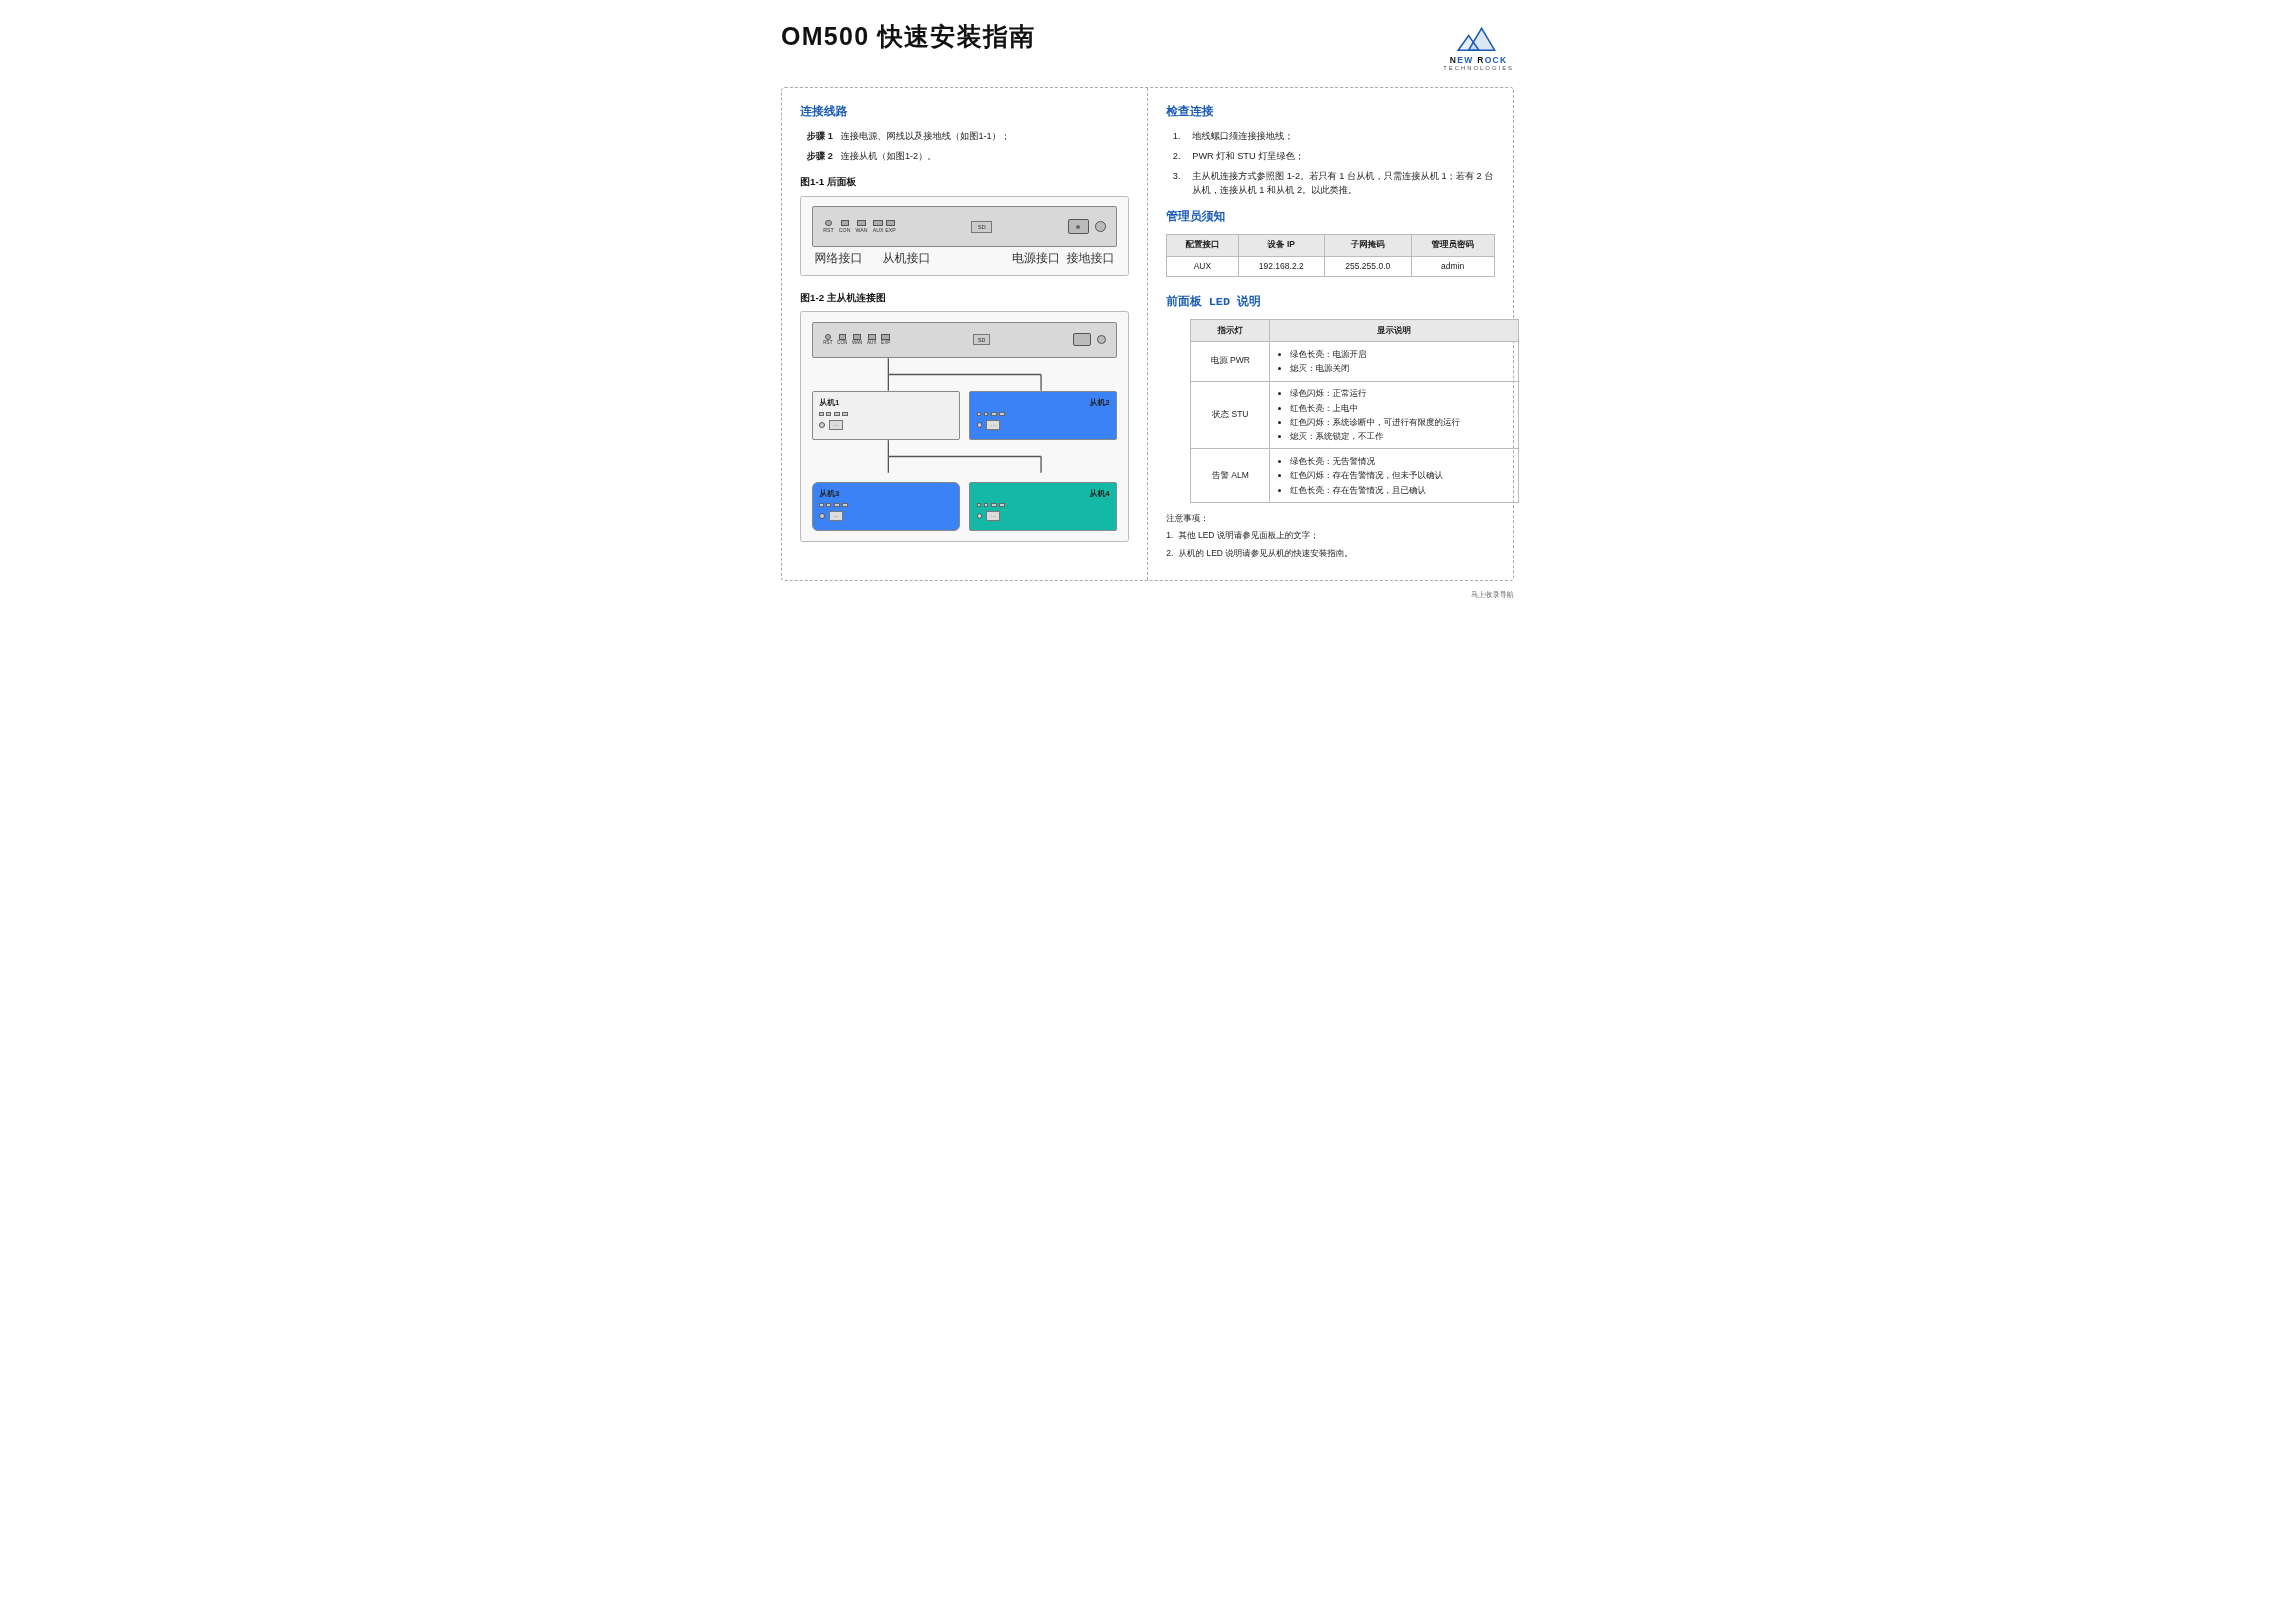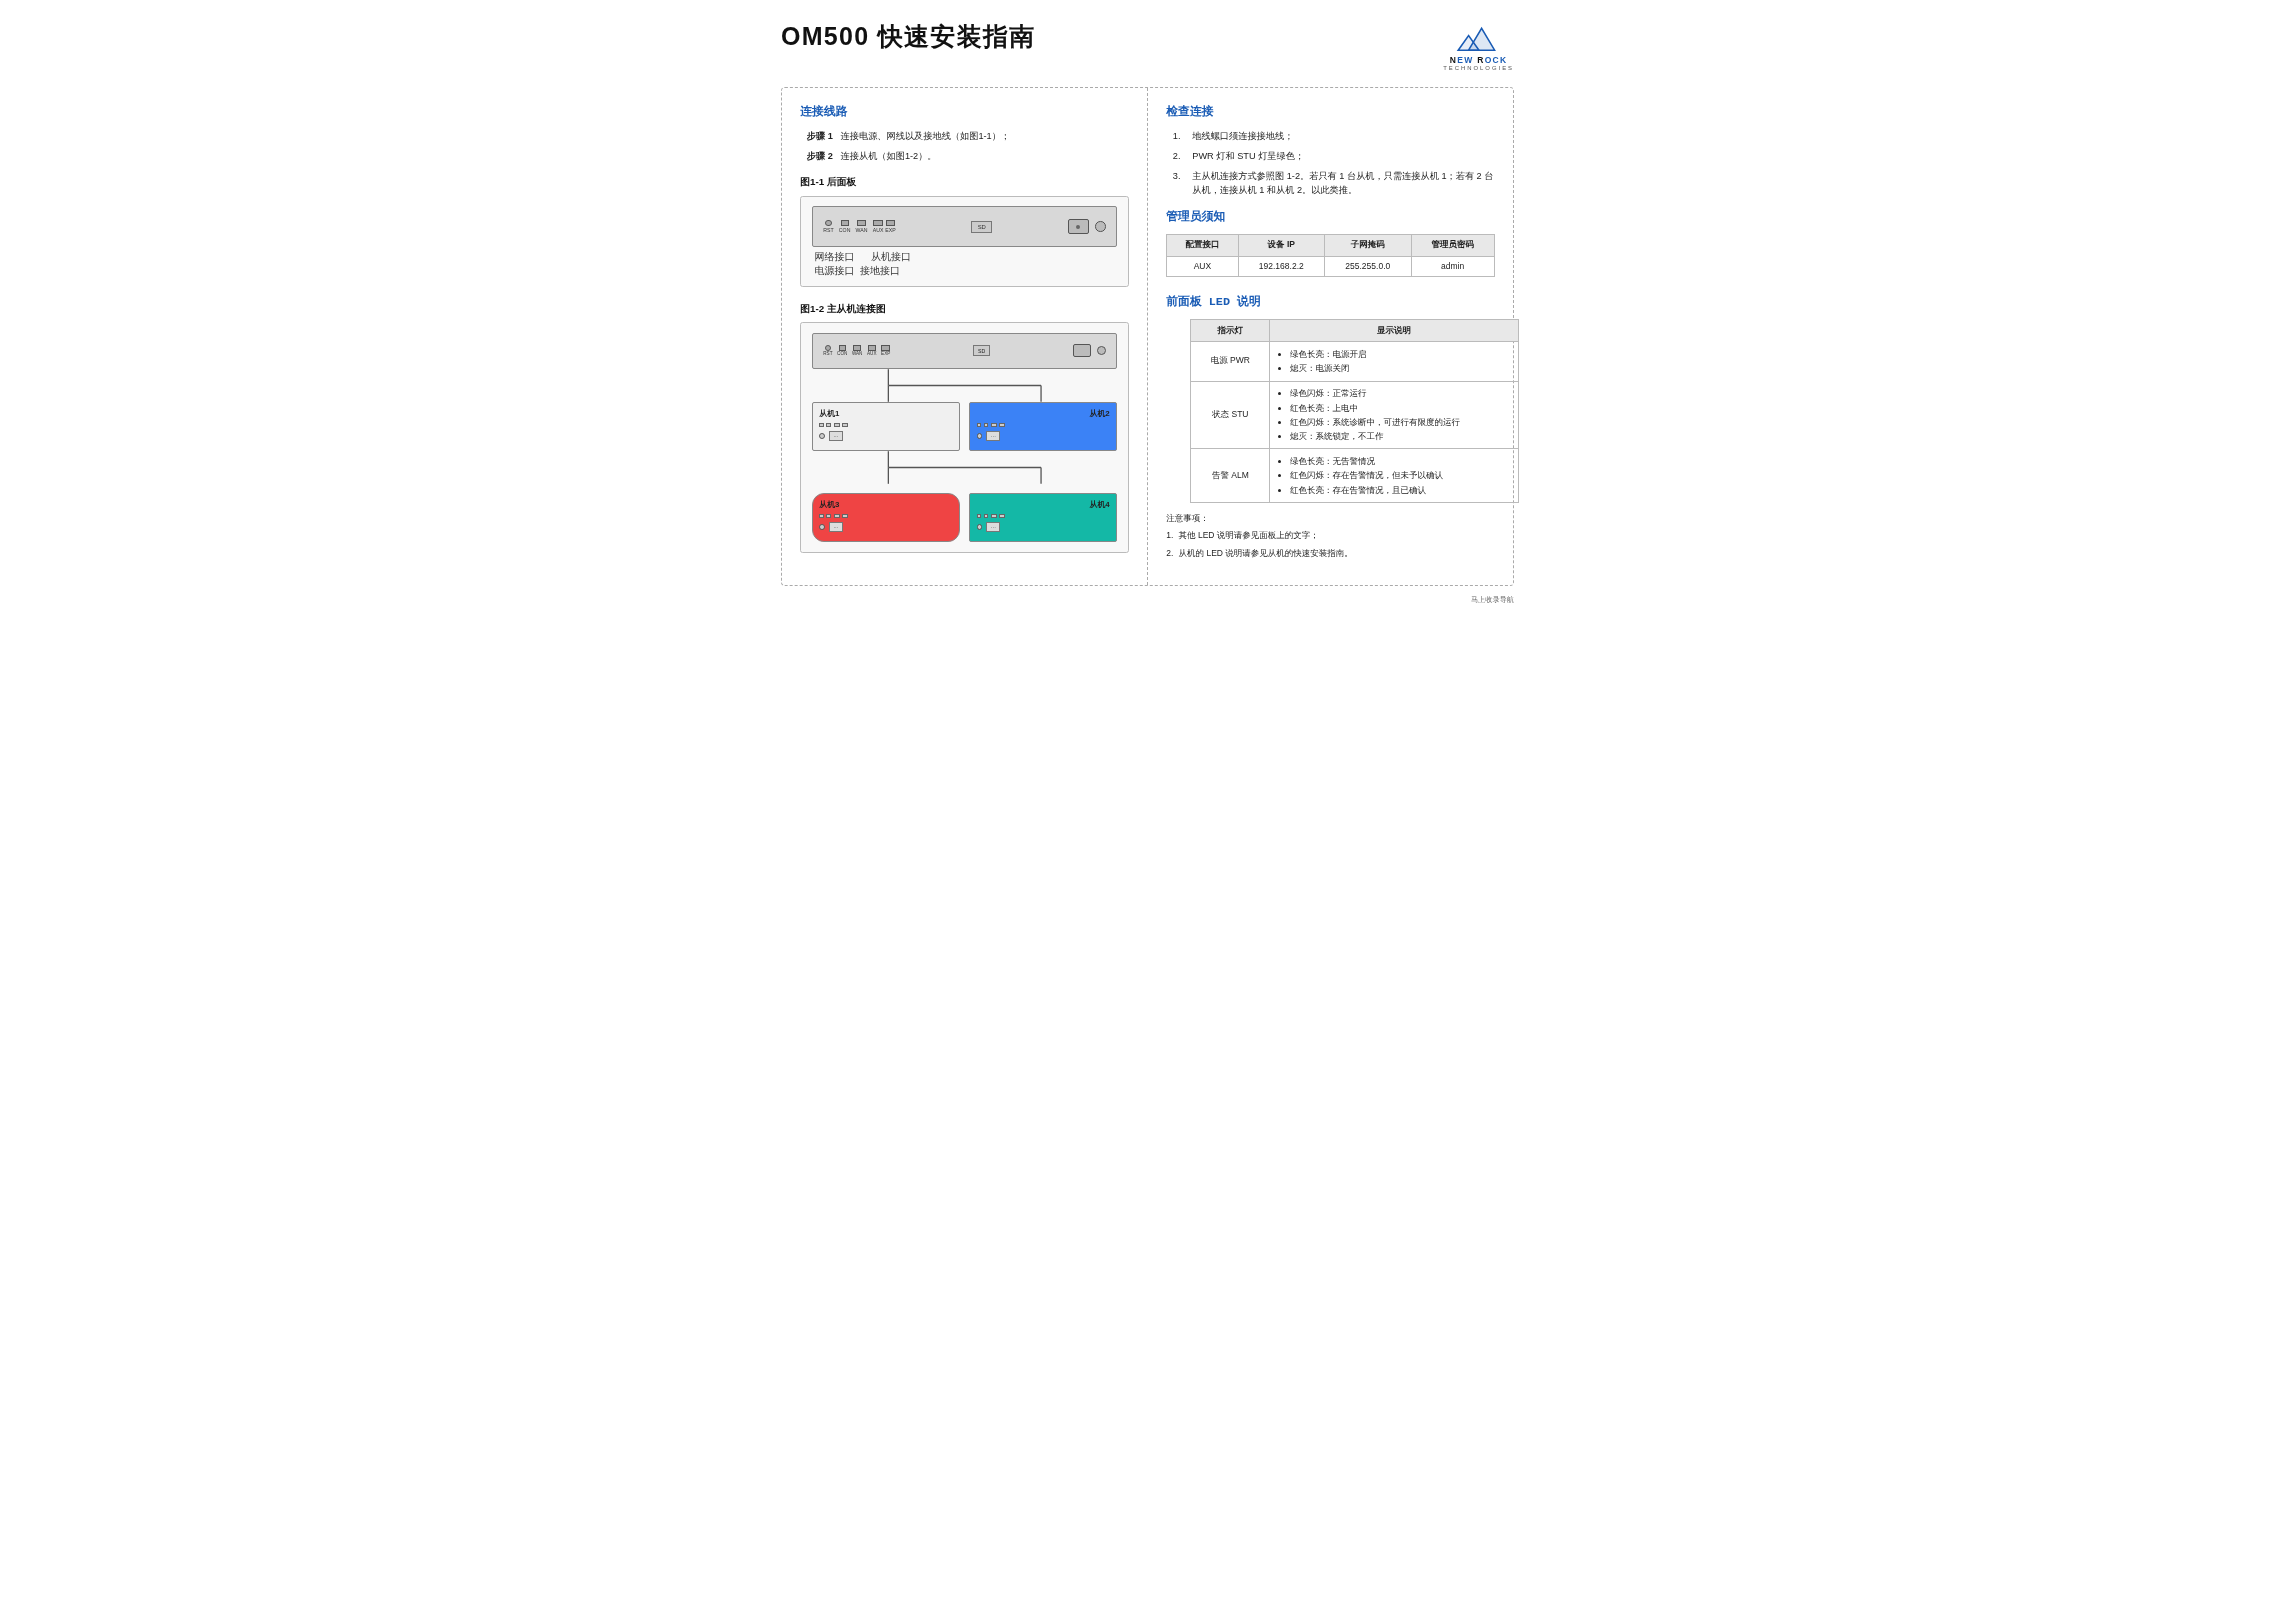--- a/index.html
+++ b/index.html
@@ -277,21 +277,21 @@
         <div style="border:0.7px solid #777;padding:2px 5.2px;background:#ccc;font-size:5.9px;color:#333;">SD</div>
 
         <div style="display:flex;align-items:center;gap:6.5px;">
           <div style="width:21px;height:14.4px;border:1.3px solid #555;border-radius:2px;background:#bbb;display:flex;align-items:center;justify-content:center;">
             <div style="width:3.9px;height:3.9px;border-radius:50%;background:#666;"></div>
           </div>
           <div style="width:10.5px;height:10.5px;border:1.3px solid #555;border-radius:50%;background:#bbb;"></div>
         </div>
       </div>
 
-      <div style="display:flex;justify-content:space-between;margin-top:3.3px;font-size:10px;color:#333;padding:0 2.6px;flex-direction:column;">
+      <div style="display:flex;justify-content:space-between;margin-top:3.3px;font-size:12px;color:#333;padding:0 2.6px;">
         <span>网络接口&nbsp;&nbsp;&nbsp;&nbsp;&nbsp;&nbsp;从机接口</span>
         <span>电源接口&nbsp;&nbsp;接地接口</span>
       </div>
     </div>
 
     <div class="section-title-black">图1-2 主从机连接图</div>
     <div class="device-box">
       <div class="ms-wrapper">
 
         <div style="background:#d8d8d8;border:1px solid #888;border-radius:2px;padding:5.2px 10.5px;display:flex;align-items:center;justify-content:space-between;height:36px;margin-bottom:0;position:relative;">
@@ -362,21 +362,21 @@
         </div>
 
         <svg width="100%" height="33" style="display:block;" viewBox="0 0 468.5 50">
           <line x1="25%" y1="0" x2="25%" y2="25" stroke="#555" stroke-width="2"></line>
           <line x1="25%" y1="25" x2="25%" y2="50" stroke="#555" stroke-width="2"></line>
           <line x1="25%" y1="25" x2="75%" y2="25" stroke="#555" stroke-width="2"></line>
           <line x1="75%" y1="25" x2="75%" y2="50" stroke="#555" stroke-width="2"></line>
         </svg>
 
         <div class="slave-grid-bottom">
-          <div style="border:1px solid #888;border-radius:12px;background:#ef4444;padding:5.2px 6.5px;position:relative;min-height:49px;">
+          <div style="border:1px solid #888;border-radius:6px;background:#3b82f6;padding:5.2px 6.5px;position:relative;min-height:49px;">
             <div style="font-size:7.9px;font-weight:bold;color:#222;margin-bottom:3.9px;">从机3</div>
             <div style="display:flex;align-items:center;gap:2.6px;">
               <div style="width:4.6px;height:4.6px;border:0.7px solid #666;background:#ccc;"></div>
               <div style="width:4.6px;height:4.6px;border:0.7px solid #666;background:#ccc;"></div>
               <div style="width:5.9px;height:4.6px;border:0.7px solid #666;background:#ccc;"></div>
               <div style="width:5.9px;height:4.6px;border:0.7px solid #666;background:#ccc;"></div>
             </div>
             <div style="margin-top:3.9px;display:flex;align-items:center;gap:3.9px;">
               <div style="width:5.9px;height:5.9px;border-radius:50%;border:1px solid #555;background:#ccc;"></div>
               <div style="border:0.7px solid #777;padding:0.7px 3.3px;font-size:5.2px;background:#ddd;">···</div>

